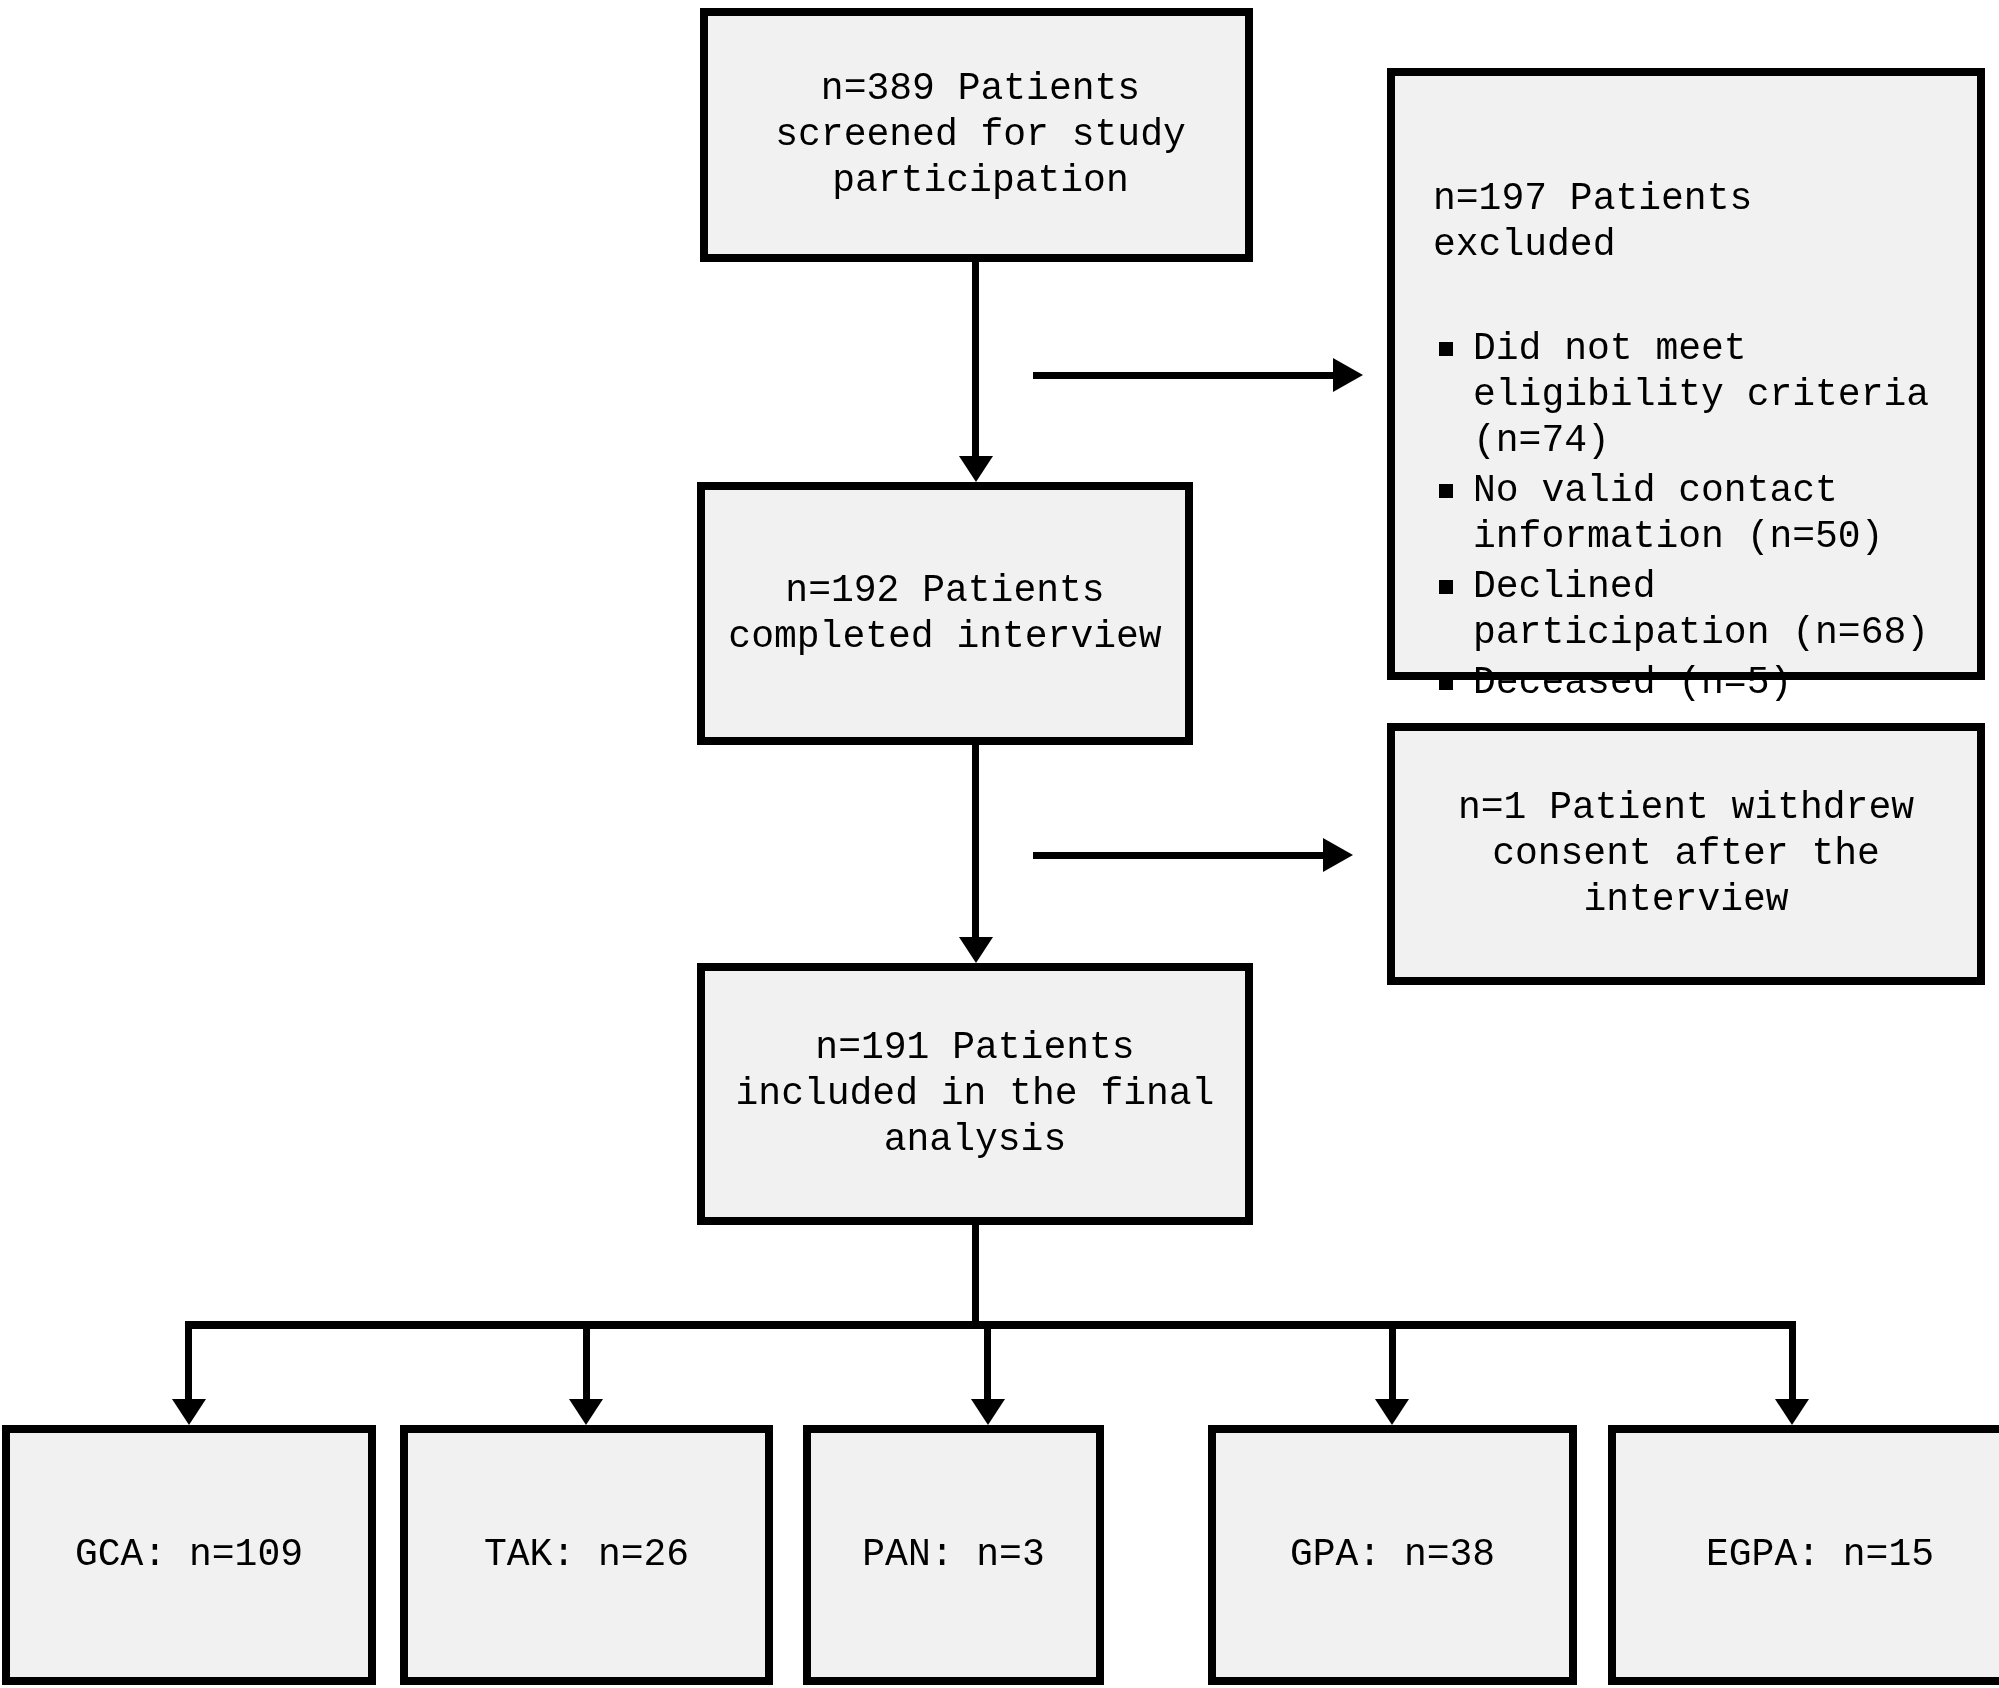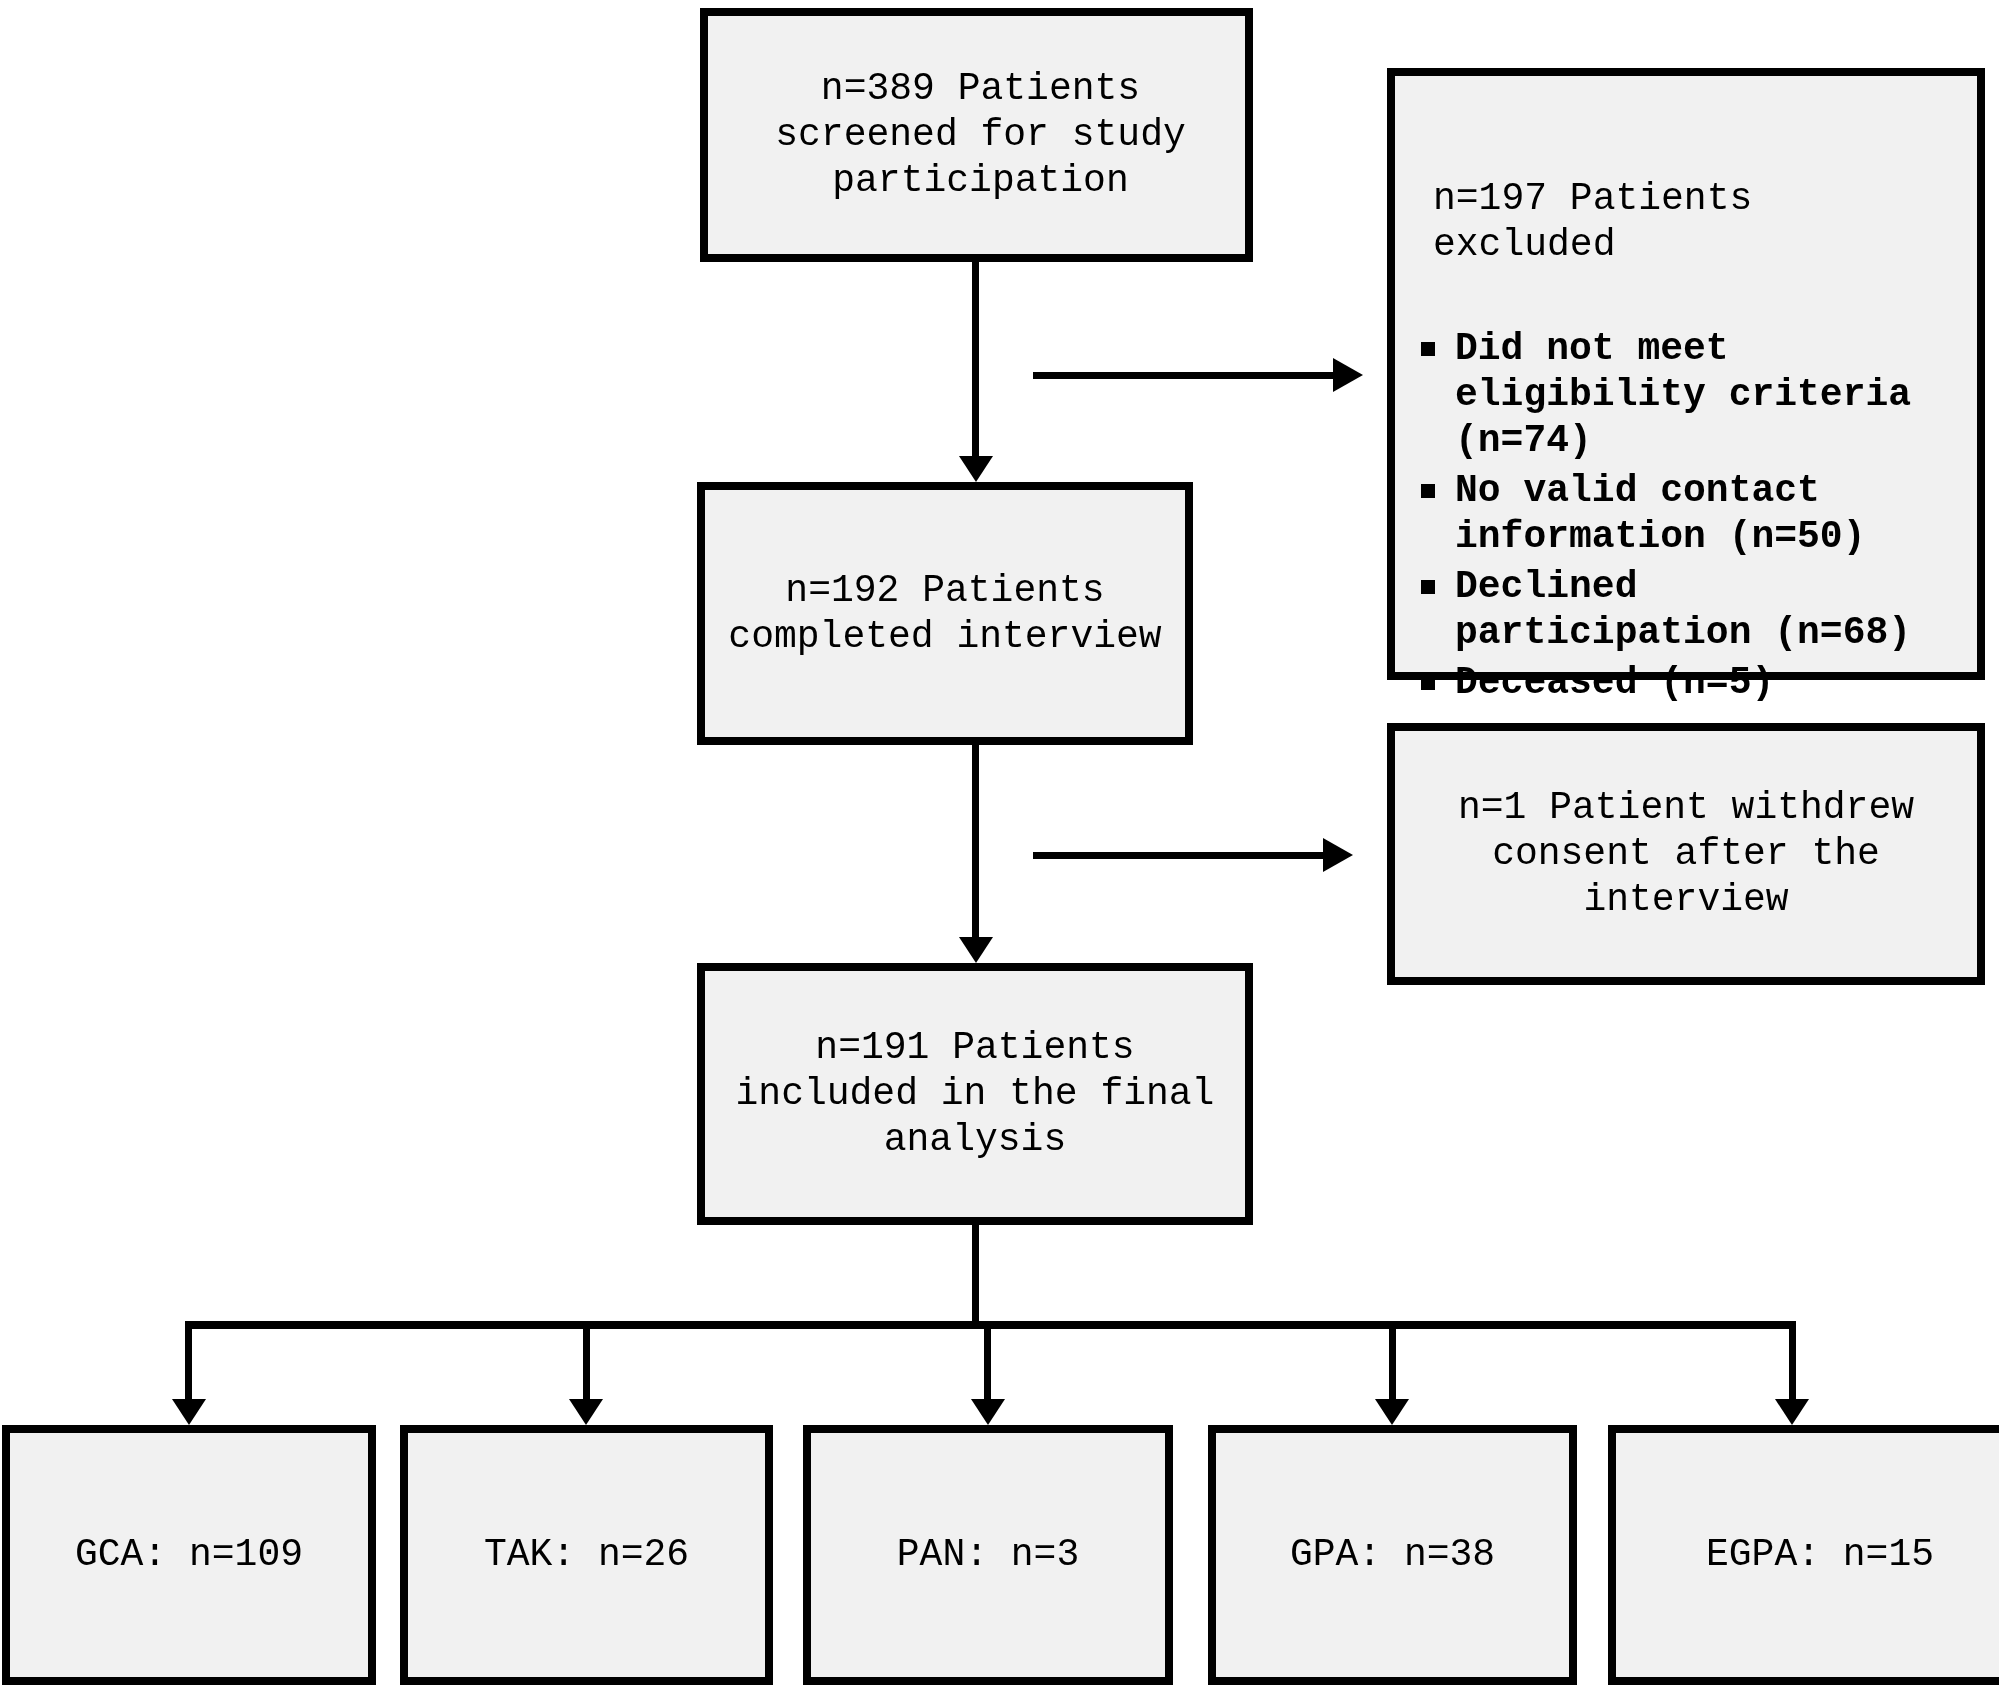--- a/index.html
+++ b/index.html
@@ -50,23 +50,22 @@
     padding:100px 26px 20px 26px;
     font-size:38px;
     line-height:46px;
   }
   .excl-title{
     white-space:pre-line;
     margin:0 0 58px 12px;
   }
   .excl-list{
     list-style:none;
-    margin:0;
+    margin:18px;
     padding:0;
-    font-weight:bold;
   }
   .excl-list li{
     display:flex;
     align-items:flex-start;
     margin:0 0 4px 0;
   }
   .bullet-square{
     flex:0 0 14px;
     width:14px;height:14px;
     background:var(--line);
@@ -157,21 +156,21 @@
 
   <div class="vline" style="left:1789px;top:1325px;width:7px;height:74px;"></div>
   <div class="head-down" style="left:1775px;top:1399px;"></div>
 
   <div class="box center-text" style="left:2px;top:1425px;width:374px;height:260px;">
     <span>GCA: n=109</span>
   </div>
   <div class="box center-text" style="left:400px;top:1425px;width:373px;height:260px;">
     <span>TAK: n=26</span>
   </div>
-  <div class="box center-text" style="left:803px;top:1425px;width:370px;height:260px;">
+  <div class="box center-text" style="left:803px;top:1425px;width:301px;height:260px;">
     <span>PAN: n=3</span>
   </div>
   <div class="box center-text" style="left:1208px;top:1425px;width:369px;height:260px;">
     <span>GPA: n=38</span>
   </div>
   <div class="box center-text" style="left:1608px;top:1425px;width:424px;height:260px;">
     <span>EGPA: n=15</span>
   </div>
 
 </div>

